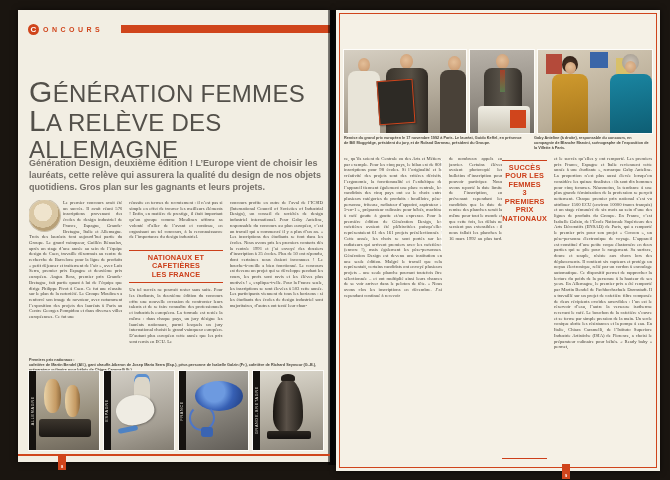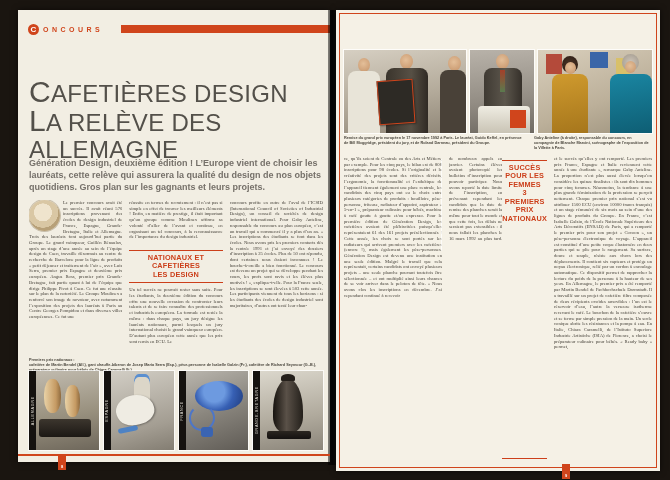--- a/index.html
+++ b/index.html
@@ -104,36 +104,36 @@
 
 <div class="page" id="page-left">
 
   <div class="kicker">
     <div class="kicker-badge">C</div>
     <div class="kicker-text">ONCOURS</div>
   </div>
   <div class="kicker-bar"></div>
 
   <div class="title">
-    <div>CAFETIÈRES DESIGN</div>
+    <div>GÉNÉRATION FEMMES</div>
     <div>LA RELÈVE DES ALLEMAGNE</div>
   </div>
 
   <div class="intro">Génération Design, deuxième édition ! L’Europe vient de choisir les lauréats, cette relève qui assurera la qualité du design de nos objets quotidiens. Gros plan sur les gagnants et leurs projets.</div>
 
   <div class="cols-left">
     <div class="col bodytxt">
       <span class="platepic"></span>
       <span>Le premier concours avait été un succès. Il avait réuni 570 inscriptions provenant des écoles de design industriel de France, Espagne, Grande-Bretagne, Italie et Allemagne. Trois des lauréats font aujourd’hui partie du Groupe. Le grand vainqueur, Guillén Bénaulax, après un stage d’une année au sein de l’équipe design de Caen, travaille désormais au centre de recherche de Barcelone pour la ligne de produits « petit déjeuner et traitement de l’air », avec Luis Serra, premier prix Espagne et deuxième prix européen. Angus Ross, premier prix Grande-Bretagne, fait partie quant à lui de l’équipe que dirige Philippe Pivot à Caen. Ce fut une réussite sur le plan de la notoriété. Le Groupe Moulinex a renforcé son image de novateur, avec notamment l’exposition des projets des lauréats à Paris au Centre Georges Pompidou et dans diverses villes européennes. Ce fut une</span>
     </div>
     <div class="col">
       <div class="bodytxt" style="height:46px;">réussite en termes de recrutement : il n’est pas si simple en effet de trouver les meilleurs éléments ! Enfin, en matière de prestige, il était important qu’un groupe comme Moulinex affirme sa volonté d’aller de l’avant et continue, en organisant un tel concours, à la reconnaissance de l’importance du design industriel.</div>
       <div class="redhead">
         <div>NATIONAUX ET CAFETIÈRES</div>
-        <div>LES DESIGN</div>
+        <div>LES FRANCE</div>
       </div>
       <div class="bodytxt" style="height:82px;">Un tel succès ne pouvait rester sans suite. Pour les étudiants, la deuxième édition du concours offre une nouvelle occasion de confronter leurs talents et de se faire connaître des professionnels et industriels européens. La formule est restée la même : dans chaque pays, un jury désigne les lauréats nationaux, parmi lesquels un jury international choisit le grand vainqueur européen. D’autant plus européen cette année que les prix sont remis en ECU. Le</div>
     </div>
     <div class="col bodytxt">concours profite en outre de l’aval de l’ICSID (International Council of Societies of Industrial Design), un conseil de sociétés de design industriel international. Pour Gaby Anteline, responsable du concours au plan européen, c’est un travail qui a commencé il y a plus d’un an. « Les inscriptions des étudiants se font dans les écoles. Nous avons pris les premiers contacts dès la rentrée 1991 et j’ai envoyé des dossiers d’inscription à 25 écoles. Plus de 50 ont répondu, dont certaines nous étaient inconnues ! Le bouche-à-oreille a bien fonctionné. Le concours est devenu un projet qui se développe pendant les cours, les profs sont ravis et les élèves plus motivés ! », explique-t-elle. Pour la France seule, les inscriptions se sont élevées à 503 cette année. Les participants viennent de tous les horizons : si les étudiants des écoles de design industriel sont majoritaires, d’autres ont tenté leur chan-</div>
   </div>
 
   <div class="strip-cap tinycap">
     <div>Premiers prix nationaux :</div>
     <div>cafetière de Martin Bendel (All.), gant chauffe-biberon de Josep Maria Serra (Esp.), pèse-personne de Isabelle Galzin (Fr.), cafetière de Richard Seymour (G.-B.), préparateur culinaire pour bébés de Chiara Caramelli (It.)</div>
   </div>

